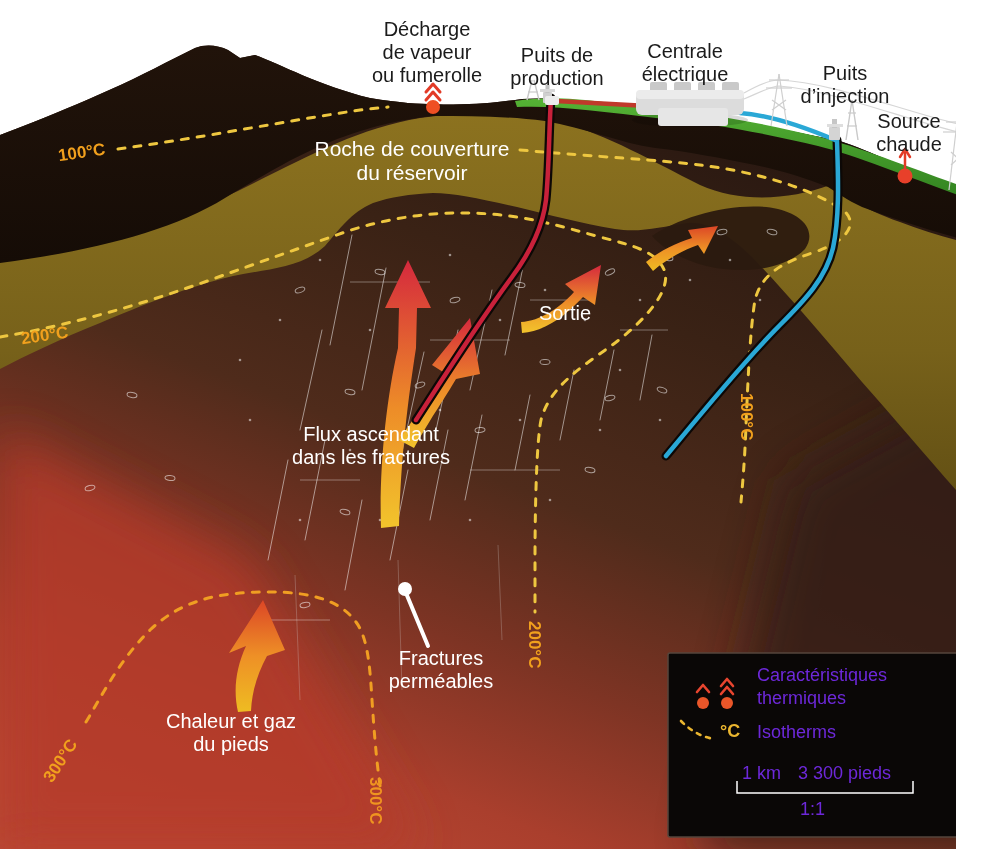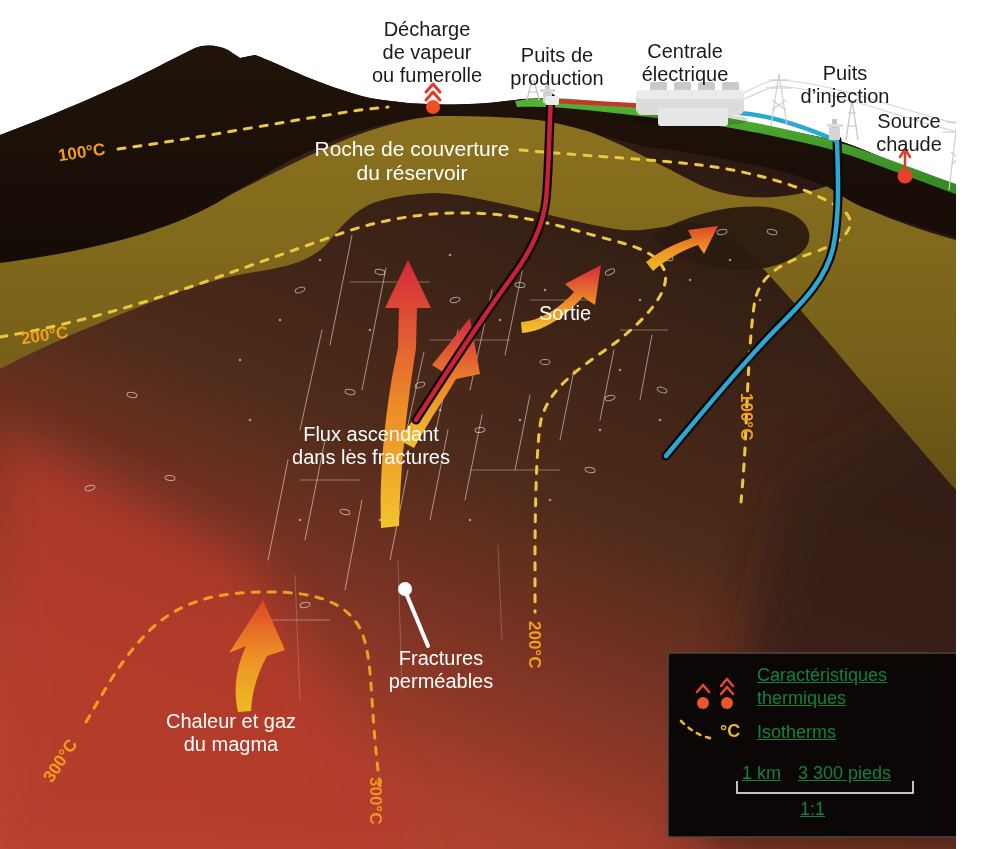--- a/index.html
+++ b/index.html
@@ -6,21 +6,21 @@
   #stage{position:relative;width:956px;height:849px;overflow:hidden;background:#ffffff;
          font-family:"Liberation Sans",sans-serif;}
   #art{position:absolute;left:0;top:0;}
   .lbl{position:absolute;text-align:center;line-height:23px;font-size:20px;font-weight:500;}
   .dark{color:#1b1b1b;}
   .white{color:#ffffff;}
   .temp{color:#f1a01d;font-size:17px;font-weight:700;line-height:18px;white-space:nowrap;}
   .vert{writing-mode:vertical-rl;}
   .rot8{transform:rotate(-8deg);}
   .rot57{transform:rotate(-57deg);}
-  .legend-text{position:absolute;color:#15803d;font-size:18px;line-height:23px;font-weight:500;text-decoration:underline;}
+  .legend-text{position:absolute;color:#6d28d9;font-size:18px;line-height:23px;font-weight:500;}
   .legend-unit{position:absolute;color:#eab52f;font-size:18px;font-weight:700;}
   .scale{white-space:nowrap;}
 </style>
 </head>
 <body>
 
 <div id="stage">
 
 <svg id="art" width="1008" height="849" viewBox="0 0 1008 849">
   <defs>
@@ -342,21 +342,21 @@
 <div class="lbl white" style="left:271px;top:423px;width:200px;">
   <div>Flux ascendant</div>
   <div>dans les fractures</div>
 </div>
 <div class="lbl white" style="left:351px;top:647px;width:180px;">
   <div>Fractures</div>
   <div>perméables</div>
 </div>
 <div class="lbl white" style="left:141px;top:710px;width:180px;">
   <div>Chaleur et gaz</div>
-  <div>du magma</div>
+  <div>du pieds</div>
 </div>
 
 <div class="temp rot8" style="position:absolute;left:58px;top:144px;">100°C</div>
 <div class="temp rot8" style="position:absolute;left:21px;top:327px;">200°C</div>
 <div class="temp rot57" style="position:absolute;left:37px;top:752px;">300°C</div>
 <div class="temp vert" style="position:absolute;left:366px;top:777px;color:#ef9420;">300°C</div>
 <div class="temp vert" style="position:absolute;left:525px;top:621px;">200°C</div>
 <div class="temp vert" style="position:absolute;left:737px;top:393px;">100°C</div>
 
 <div class="legend-text" style="left:757px;top:664px;width:210px;">

